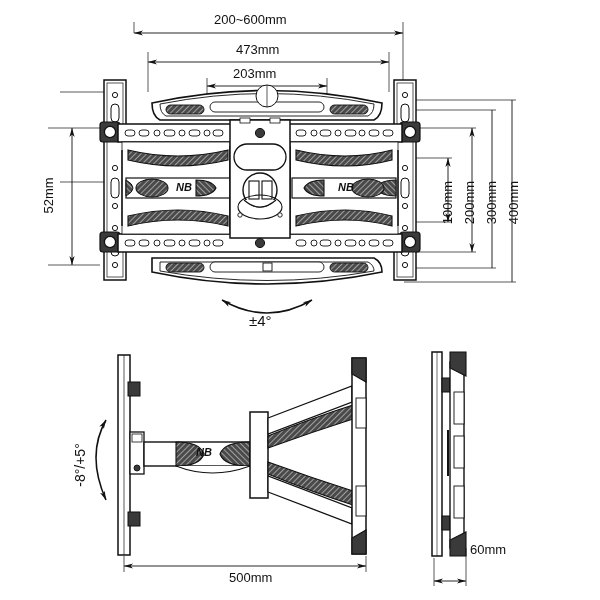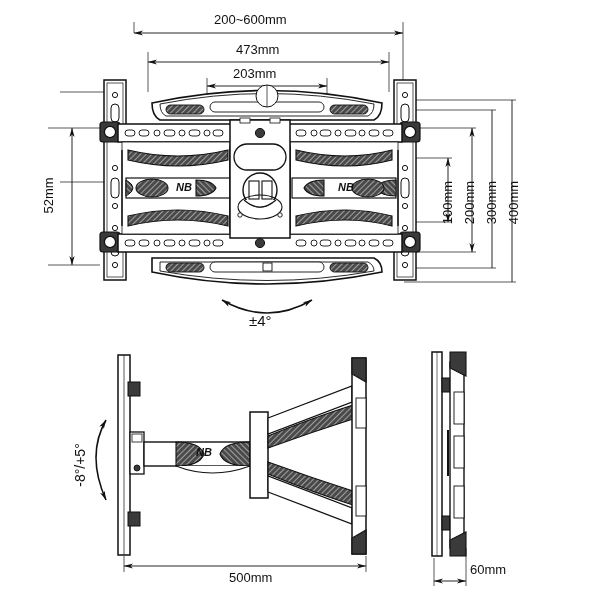--- a/index.html
+++ b/index.html
@@ -317,19 +317,19 @@
   <div class="lbl vert" style="left:470px;top:195px;transform:rotate(-90deg);">300mm</div>
 
   <div class="lbl vert" style="left:492px;top:195px;transform:rotate(-90deg);">400mm</div>
 
   <div class="lbl" style="left:249px;top:312px;font-size:15px;">±4°</div>
 
   <div class="lbl vert" style="left:58px;top:457px;transform:rotate(-90deg);font-size:14px;">-8°/+5°</div>
 
   <div class="lbl" style="left:229px;top:570px;">500mm</div>
 
-  <div class="lbl" style="left:470px;top:562px;">60mm</div>
+  <div class="lbl" style="left:470px;top:542px;">60mm</div>
 
   <div class="lbl" style="left:176px;top:181px;font-size:11px;font-weight:bold;font-style:italic;">NB</div>
   <div class="lbl" style="left:338px;top:181px;font-size:11px;font-weight:bold;font-style:italic;">NB</div>
   <div class="lbl" style="left:196px;top:446px;font-size:11px;font-weight:bold;font-style:italic;">NB</div>
 
 </div>
 
 </body></html>

